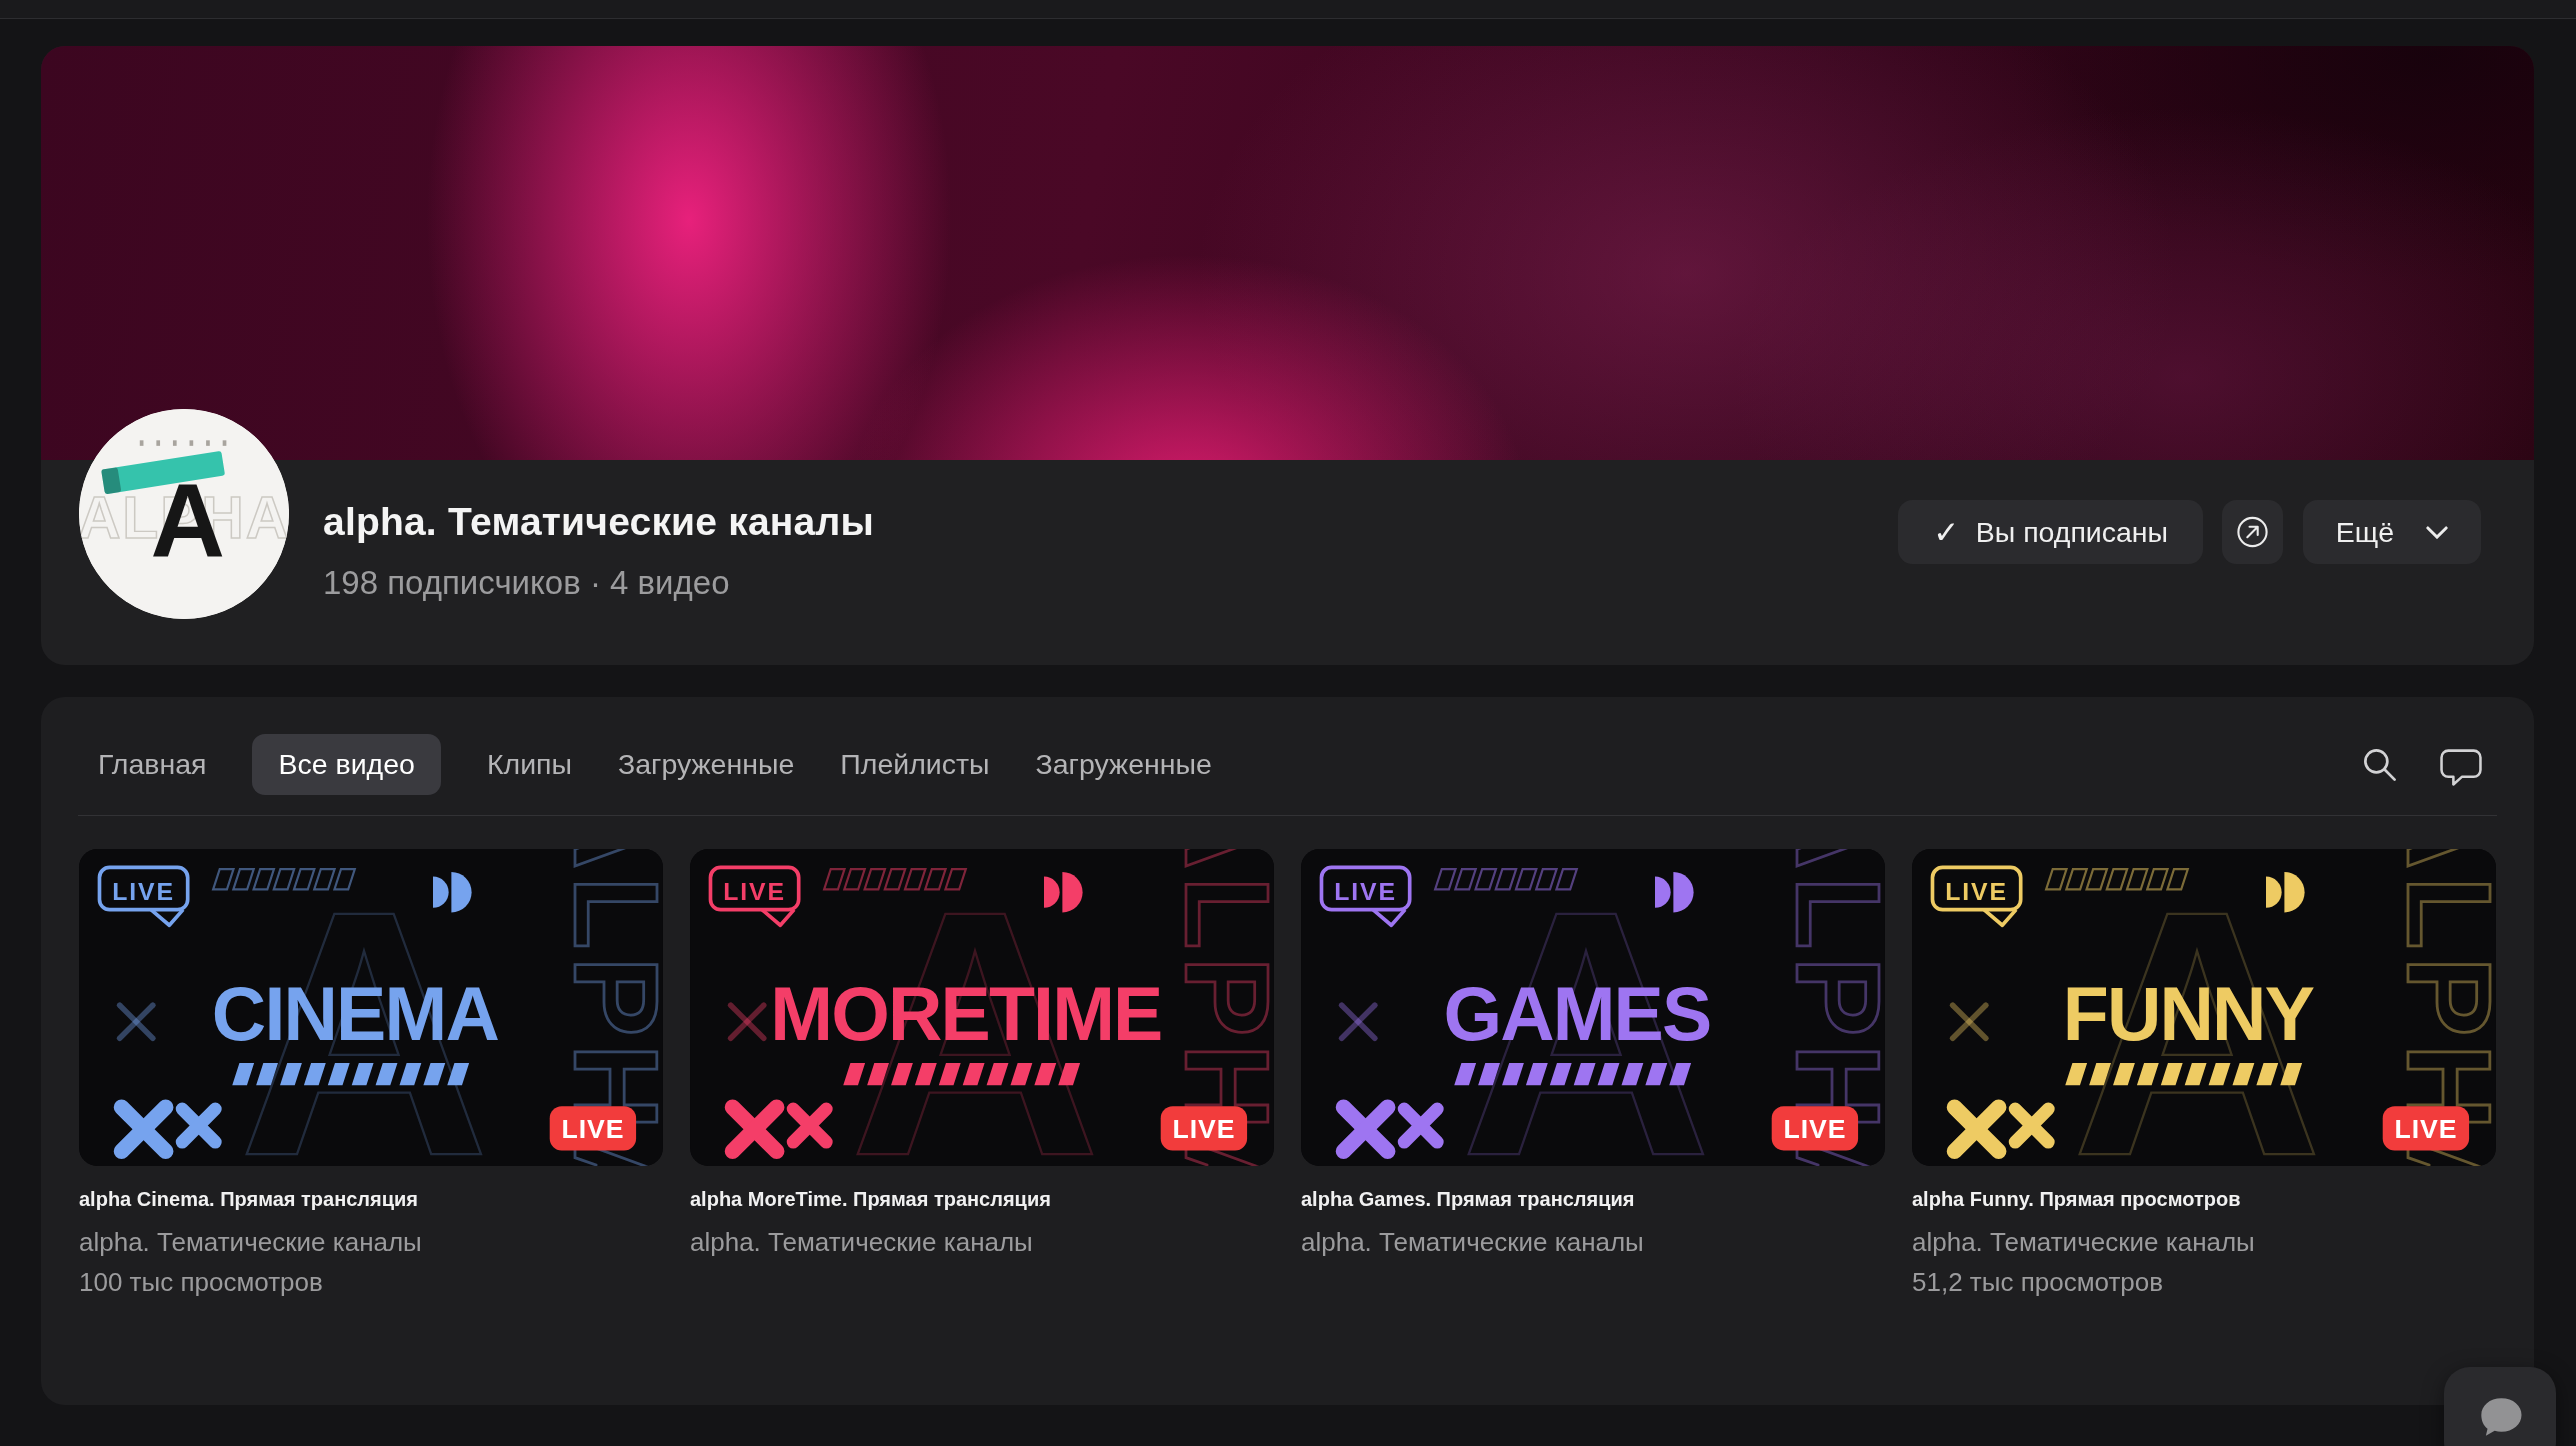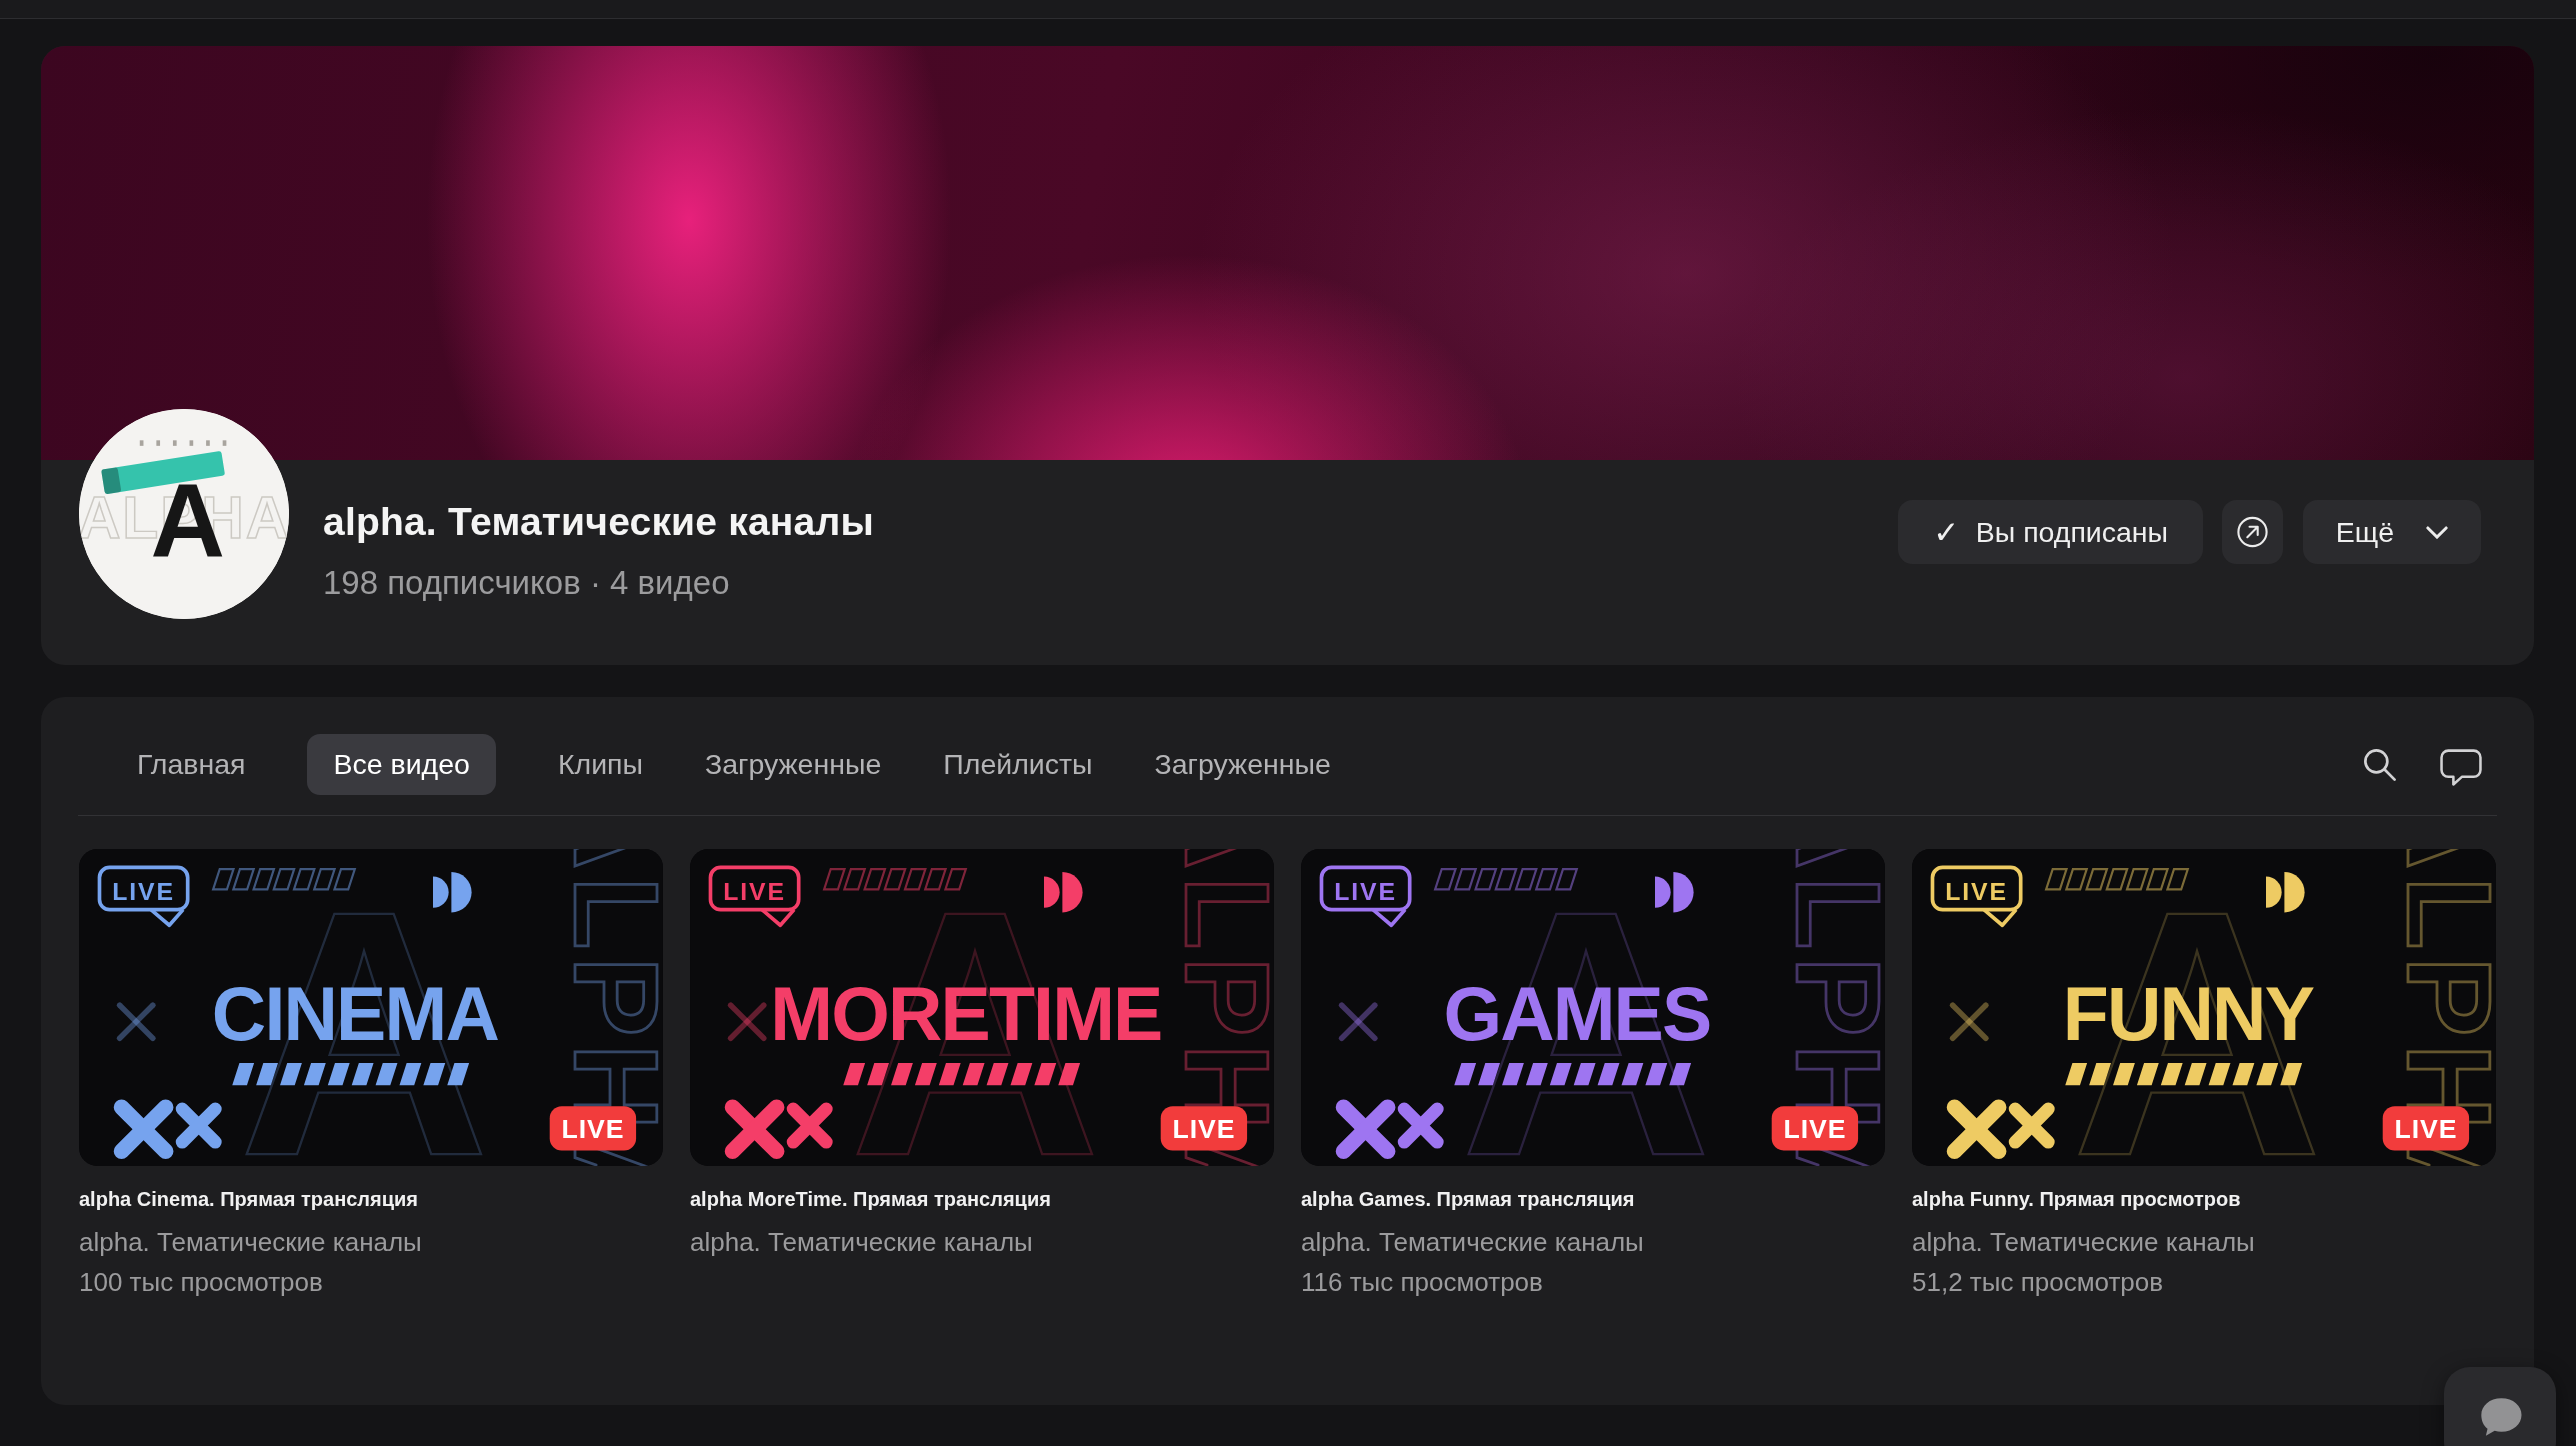--- a/index.html
+++ b/index.html
@@ -51,21 +51,21 @@
   .btn-subscribed .check{font-size:31px;line-height:1;}
   .btn-share{width:61px;}
   .btn-more{padding:0 33px;gap:32px;font-weight:500;}
   
   .content-card{
     position:absolute;left:41px;top:697px;width:2493px;height:708px;
     background:#1e1e20;border-radius:24px;overflow:hidden;
   }
   .tabs-row{
     position:absolute;left:57px;top:37px;right:51px;height:61px;
-    display:flex;align-items:center;gap:62px;margin-left:39px;
+    display:flex;align-items:center;gap:46px;
   }
   .tab{
     font-size:28.5px;color:#b4b4b6;font-weight:500;cursor:pointer;white-space:nowrap;
     padding:14px 0;border-radius:13px;
   }
   .tab.active{background:#3a3a3f;color:#ffffff;font-weight:400;padding:14px 26px;}
   .tab-icons{margin-left:auto;display:flex;align-items:center;gap:37px;}
   .icon-btn{width:44px;height:44px;display:flex;align-items:center;justify-content:center;cursor:pointer;}
   .tabs-divider{
     position:absolute;left:37px;right:37px;top:118px;height:0;
@@ -249,21 +249,20 @@
       <svg class="thumb" viewBox="0 0 635 345">
         <rect width="635" height="345" fill="#0a0a0c"></rect>
         <text transform="rotate(90 540 172)" x="540" y="172" text-anchor="middle" font-size="130" font-weight="700" letter-spacing="8" fill="none" stroke="var(--accent)" stroke-opacity="0.4" stroke-width="3">ALPHA</text>
         <use href="#thumb-deco"></use>
         <text x="70" y="56" text-anchor="middle" font-size="27" font-weight="700" letter-spacing="2" fill="var(--accent)">LIVE</text>
         <text x="300" y="208" text-anchor="middle" font-size="82" font-weight="700" letter-spacing="-2" fill="var(--accent)">GAMES</text>
         <text x="559" y="315" text-anchor="middle" font-size="29" font-weight="700" letter-spacing="1" fill="#ffffff">LIVE</text>
       </svg>
       <div class="video-title">alpha Games. Прямая трансляция</div>
       <div class="video-channel">alpha. Тематические каналы</div>
-      <div class="video-views">116 тыс просмотров</div>
     </article>
 
     <article class="video-card" style="--accent: #eecb63;">
       <svg class="thumb" viewBox="0 0 635 345">
         <rect width="635" height="345" fill="#0a0a0c"></rect>
         <text transform="rotate(90 540 172)" x="540" y="172" text-anchor="middle" font-size="130" font-weight="700" letter-spacing="8" fill="none" stroke="var(--accent)" stroke-opacity="0.4" stroke-width="3">ALPHA</text>
         <use href="#thumb-deco"></use>
         <text x="70" y="56" text-anchor="middle" font-size="27" font-weight="700" letter-spacing="2" fill="var(--accent)">LIVE</text>
         <text x="300" y="208" text-anchor="middle" font-size="82" font-weight="700" letter-spacing="-2" fill="var(--accent)">FUNNY</text>
         <text x="559" y="315" text-anchor="middle" font-size="29" font-weight="700" letter-spacing="1" fill="#ffffff">LIVE</text>

